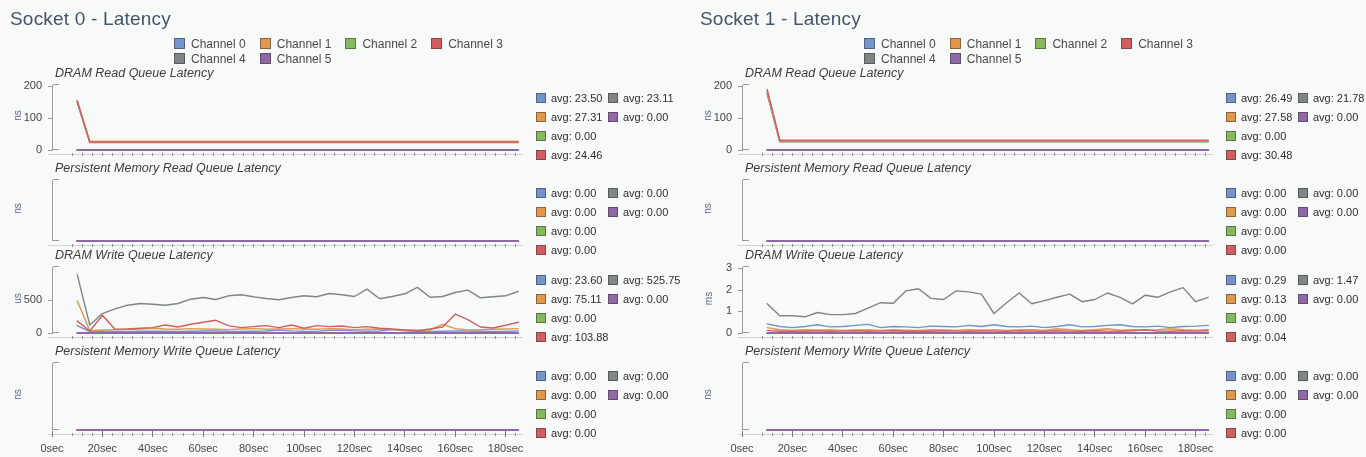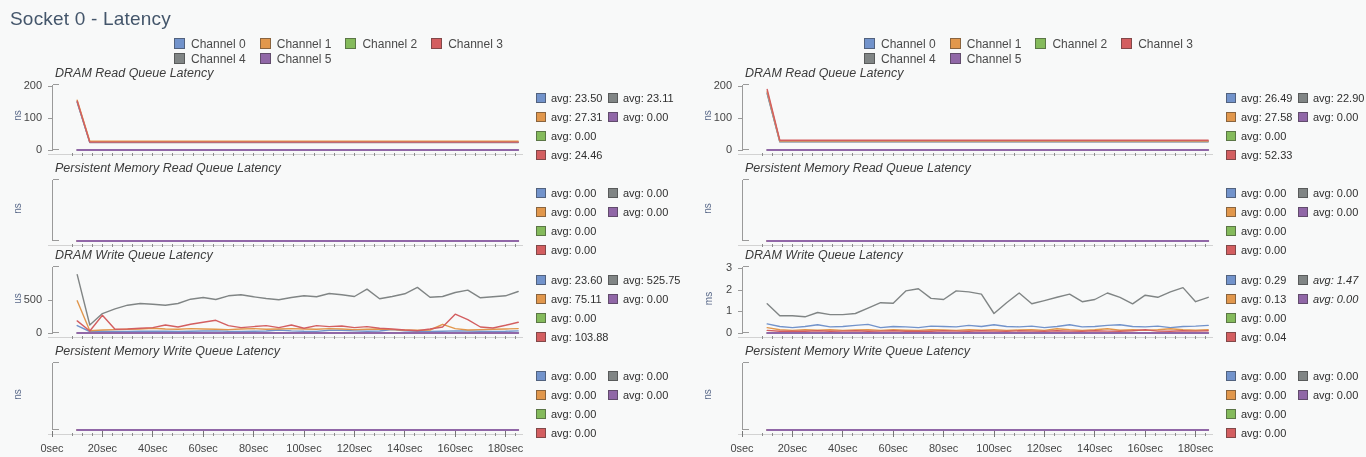--- a/index.html
+++ b/index.html
@@ -449,20 +449,21 @@
             </div>
             <div class="avg-item">
               <span class="swatch" style="background: rgb(144, 103, 167);"></span>
               <span class="txt">avg: 0.00</span>
             </div>
           </div>
         </div>
       </div>
     </div>
   <div class="panel" style="left:690px">
+    <div class="panel-title">Socket 1 - Latency</div>
     <div class="legend">
         <div class="legend-row">
           <div class="legend-item">
             <span class="swatch" style="background: rgb(114, 147, 203);"></span>
             <span class="lbl">Channel 0</span>
           </div>
           <div class="legend-item">
             <span class="swatch" style="background: rgb(225, 151, 76);"></span>
             <span class="lbl">Channel 1</span>
           </div>
@@ -561,27 +562,27 @@
             <div class="avg-item">
               <span class="swatch" style="background: rgb(225, 151, 76);"></span>
               <span class="txt">avg: 27.58</span>
             </div>
             <div class="avg-item">
               <span class="swatch" style="background: rgb(132, 186, 91);"></span>
               <span class="txt">avg: 0.00</span>
             </div>
             <div class="avg-item">
               <span class="swatch" style="background: rgb(211, 94, 96);"></span>
-              <span class="txt">avg: 52.33</span>
+              <span class="txt">avg: 30.48</span>
             </div>
           </div>
           <div class="avg-subcol" style="left: 72px;">
             <div class="avg-item">
               <span class="swatch" style="background: rgb(128, 133, 133);"></span>
-              <span class="txt">avg: 22.90</span>
+              <span class="txt">avg: 21.78</span>
             </div>
             <div class="avg-item">
               <span class="swatch" style="background: rgb(144, 103, 167);"></span>
               <span class="txt">avg: 0.00</span>
             </div>
           </div>
         </div>
       </div>
       <div class="chart" style="top: 161px; height: 106px;">
         <div class="chart-title">Persistent Memory Read Queue Latency</div>
@@ -754,21 +755,21 @@
             </div>
             <div class="avg-item">
               <span class="swatch" style="background: rgb(132, 186, 91);"></span>
               <span class="txt">avg: 0.00</span>
             </div>
             <div class="avg-item">
               <span class="swatch" style="background: rgb(211, 94, 96);"></span>
               <span class="txt">avg: 0.04</span>
             </div>
           </div>
-          <div class="avg-subcol" style="left: 72px; font-style: italic;">
+          <div class="avg-subcol" style="left: 72px;">
             <div class="avg-item">
               <span class="swatch" style="background: rgb(128, 133, 133);"></span>
               <span class="txt">avg: 1.47</span>
             </div>
             <div class="avg-item">
               <span class="swatch" style="background: rgb(144, 103, 167);"></span>
               <span class="txt">avg: 0.00</span>
             </div>
           </div>
         </div>

